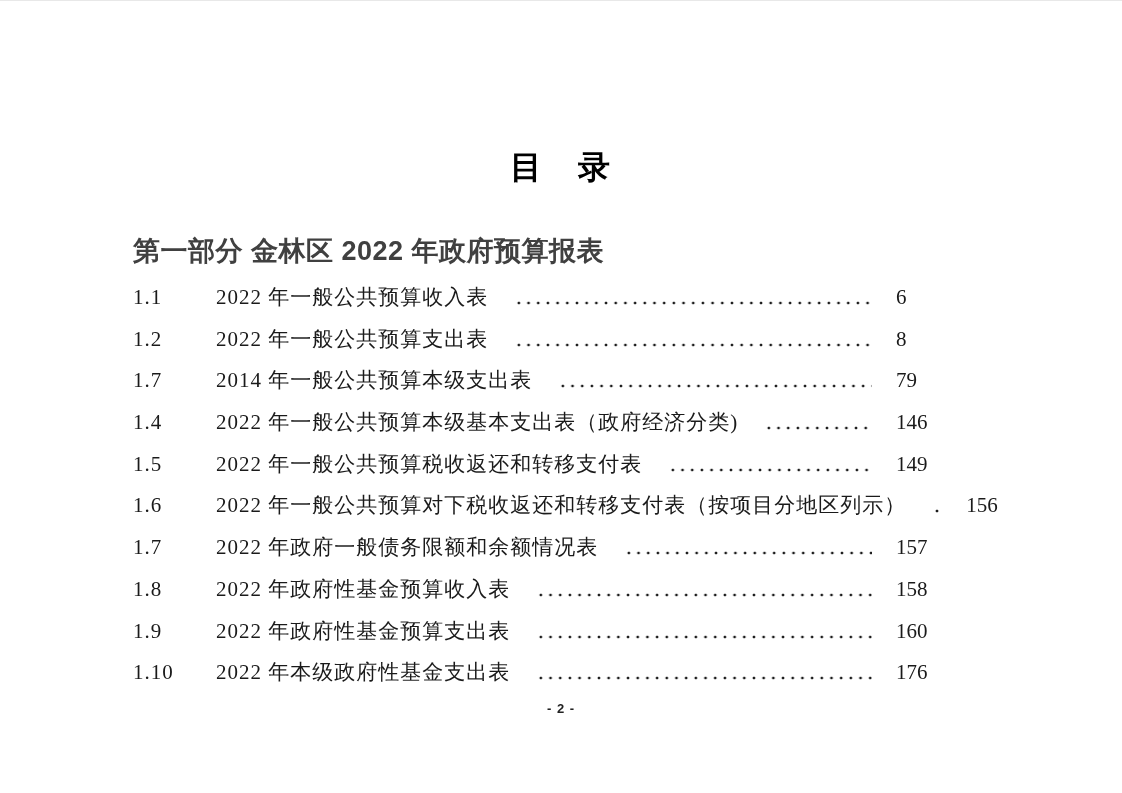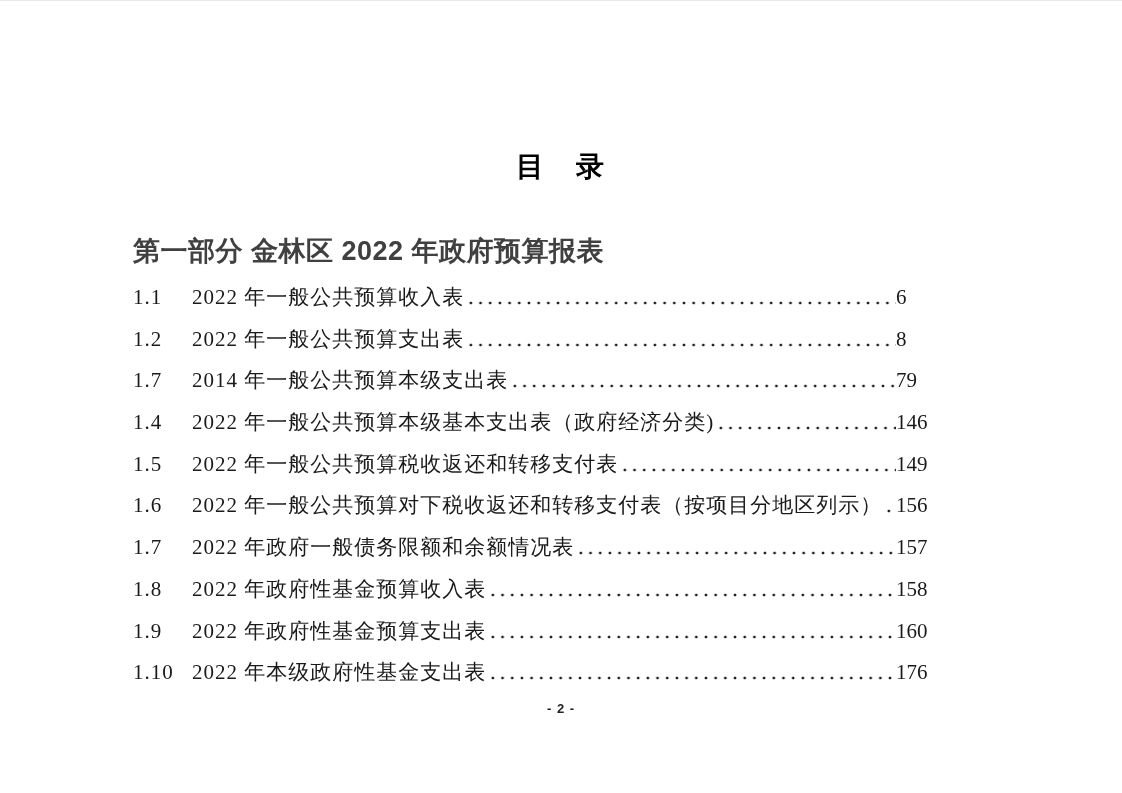--- a/index.html
+++ b/index.html
@@ -14,21 +14,21 @@
     box-sizing: border-box;
     overflow: hidden;
     font-family: "Liberation Serif", "DejaVu Serif", serif;
     color: #1a1a1a;
   }
   .doc-title {
     margin: 0;
     padding-top: 147px;
     font-family: "Liberation Sans", "DejaVu Sans", sans-serif;
     font-weight: bold;
-    font-size: 28px;
+    font-size: 32px;
     line-height: 38px;
     text-align: center;
     color: #000000;
     letter-spacing: 2px;
   }
   .section-heading {
     margin: 48px 0 0 133px;
     font-family: "Liberation Sans", "DejaVu Sans", sans-serif;
     font-weight: bold;
     font-size: 27px;
@@ -40,20 +40,21 @@
     margin: 16px 0 0 133px;
     width: 805px;
   }
   .toc-row {
     display: flex;
     align-items: flex-start;
     height: 41.7px;
     font-size: 21px;
     line-height: 26px;
     white-space: nowrap;
+    gap: 24px;
   }
   .toc-num {
     flex: 0 0 59px;
     letter-spacing: 1px;
   }
   .toc-title {
     flex: 0 0 auto;
     letter-spacing: 1px;
     font-family: Liberation Serif, serif;
   }

